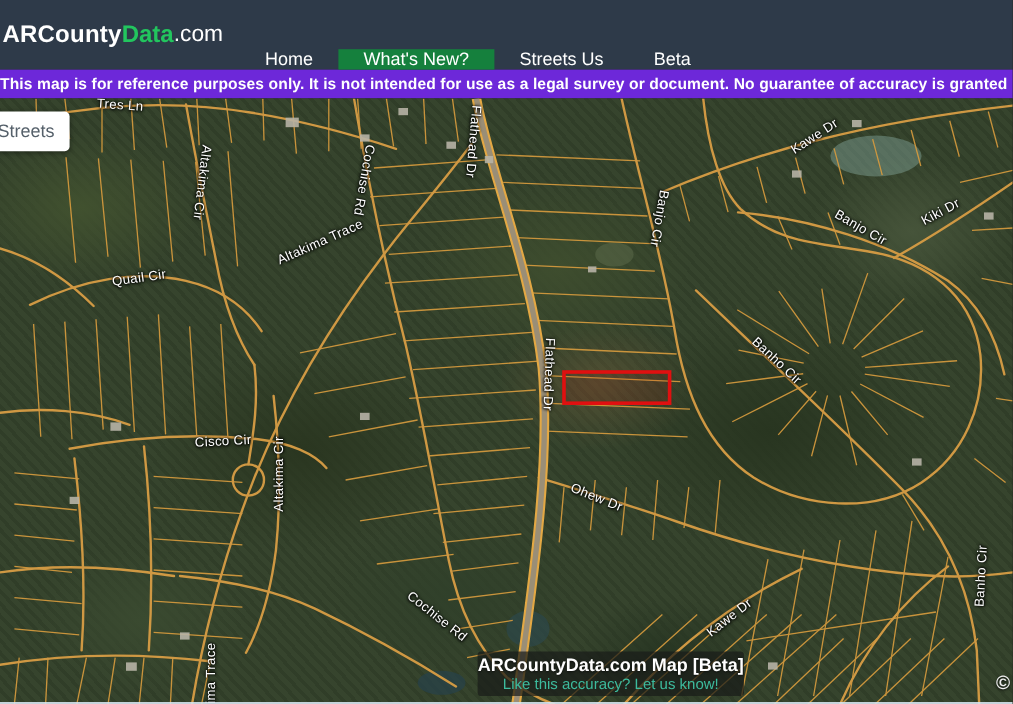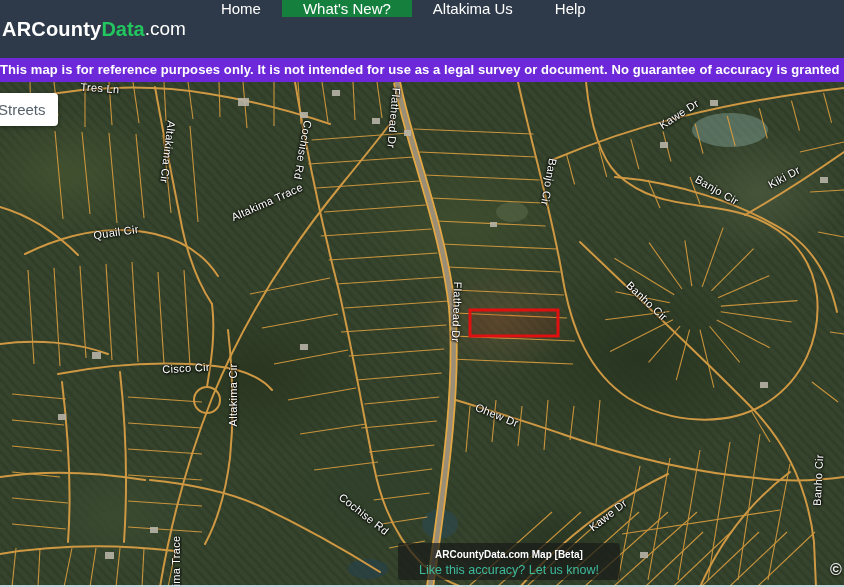--- a/index.html
+++ b/index.html
@@ -5,21 +5,21 @@
   html,body{margin:0;padding:0;}
   body{width:844px;height:587px;overflow:hidden;font-family:"Liberation Sans",sans-serif;background:#222;}
   .app{position:relative;width:844px;height:587px;overflow:hidden;}
 
   
   .navbar{height:58px;background:#2e3a49;display:flex;align-items:stretch;}
   .brand{display:flex;align-items:center;padding-left:2px;margin-right:14px;text-decoration:none;cursor:pointer;}
   .brand .b1{color:#ffffff;font-weight:700;font-size:20px;letter-spacing:.2px;}
   .brand .b2{color:#22c55e;font-weight:700;font-size:20px;}
   .brand .b3{color:#ffffff;font-weight:400;font-size:19px;}
-  nav{display:flex;align-items:flex-start;}
+  nav{display:flex;align-items:center;margin-top:40px;}
   .nav-item{display:flex;align-items:center;padding:0 21px;color:#fff;font-size:15px;text-decoration:none;cursor:pointer;}
   .nav-item.active{background:#15803d;}
 
   
   .banner{height:24px;line-height:24px;background:#6d28d9;color:#fff;font-size:13px;font-weight:600;
           white-space:nowrap;overflow:hidden;letter-spacing:.1px;}
 
   
   .map{position:relative;width:844px;height:505px;overflow:hidden;cursor:grab;
     background-color:#33412a;
@@ -39,43 +39,43 @@
   #street-labels{position:absolute;inset:0;pointer-events:none;}
   .street-label{position:absolute;color:#fff;font-size:11px;white-space:nowrap;letter-spacing:.3px;
       text-shadow:0 1px 2px rgba(0,0,0,.95),0 0 3px rgba(0,0,0,.85),1px 0 2px rgba(0,0,0,.8);}
 
   .streets-btn{position:absolute;left:-16px;top:11px;background:#fff;border:none;border-radius:4px;
       padding:8px 12px 8px 14px;font-family:"Liberation Sans",sans-serif;font-size:15px;color:#55606a;
       box-shadow:0 1px 4px rgba(0,0,0,.4);cursor:pointer;}
 
   .map-overlay{position:absolute;left:398px;top:461px;width:222px;height:37px;background:rgba(25,28,25,.72);
       border-radius:3px;text-align:center;padding-top:3px;box-sizing:border-box;}
-  .ov-title{color:#fff;font-size:10px;font-weight:700;line-height:17px;text-shadow:0 1px 2px rgba(0,0,0,.6);}
+  .ov-title{color:#fff;font-size:15px;font-weight:700;line-height:17px;text-shadow:0 1px 2px rgba(0,0,0,.6);}
   .ov-link{display:block;color:#3dbb9d;font-size:12.5px;line-height:14px;text-decoration:none;cursor:pointer;}
 
   .attribution{position:absolute;left:830px;top:479px;color:#ececec;font-size:16px;white-space:nowrap;
       text-shadow:0 1px 2px rgba(0,0,0,.9);font-weight:bold;}
   .bottom-line{position:absolute;left:0;bottom:0;width:844px;height:2px;background:#d7e4ef;opacity:.9;}
 </style>
 </head>
 <body>
 
 <div class="app">
 
   <header class="navbar">
     <a class="brand">
       <span class="b1">ARCounty</span>
         <span class="b2">Data</span>
         <span class="b3">.com</span>
     </a>
     <nav>
       <a class="nav-item">Home</a>
       <a class="nav-item active">What's New?</a>
-      <a class="nav-item">Altakima Us</a>
-      <a class="nav-item">Help</a>
+      <a class="nav-item">Streets Us</a>
+      <a class="nav-item">Beta</a>
     </nav>
   </header>
 
   <div class="banner">
     <span>This map is for reference purposes only. It is not intended for use as a legal survey or document. No guarantee of accuracy is granted</span>
   </div>
 
   <div class="map">
     <svg id="map-svg" width="844" height="505" viewBox="0 0 844 505">
 

